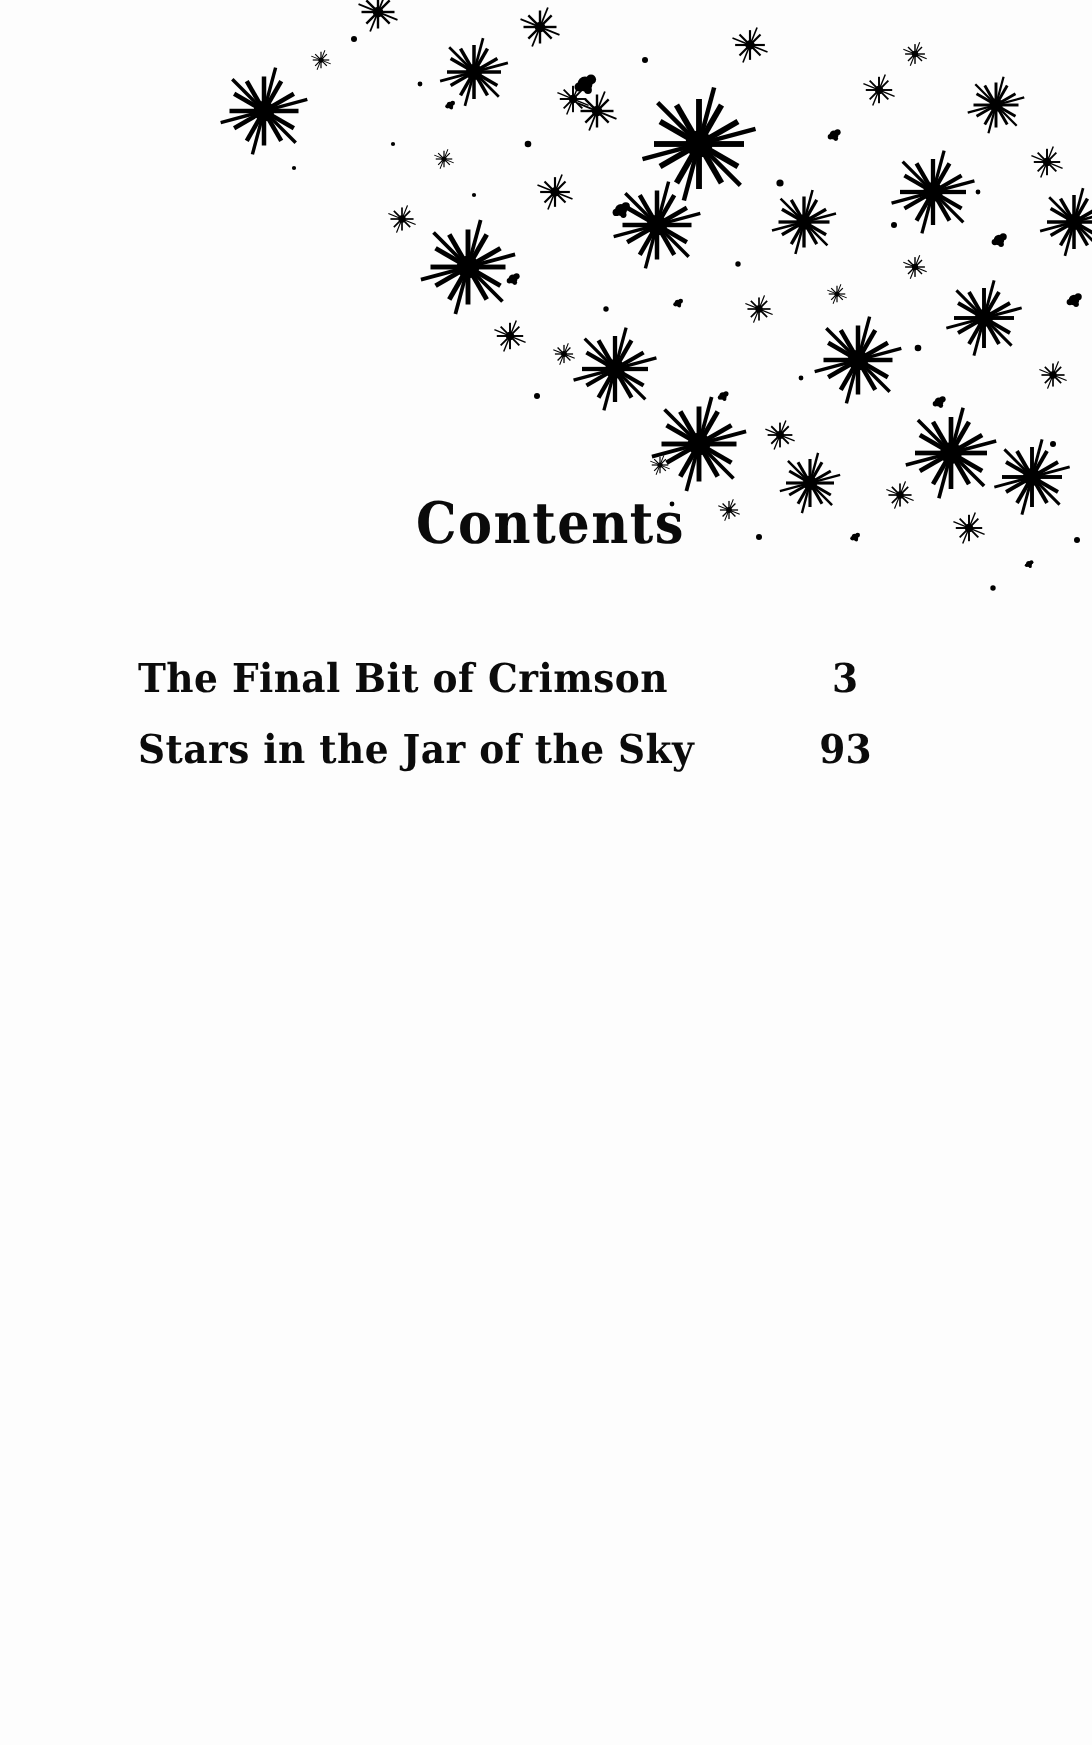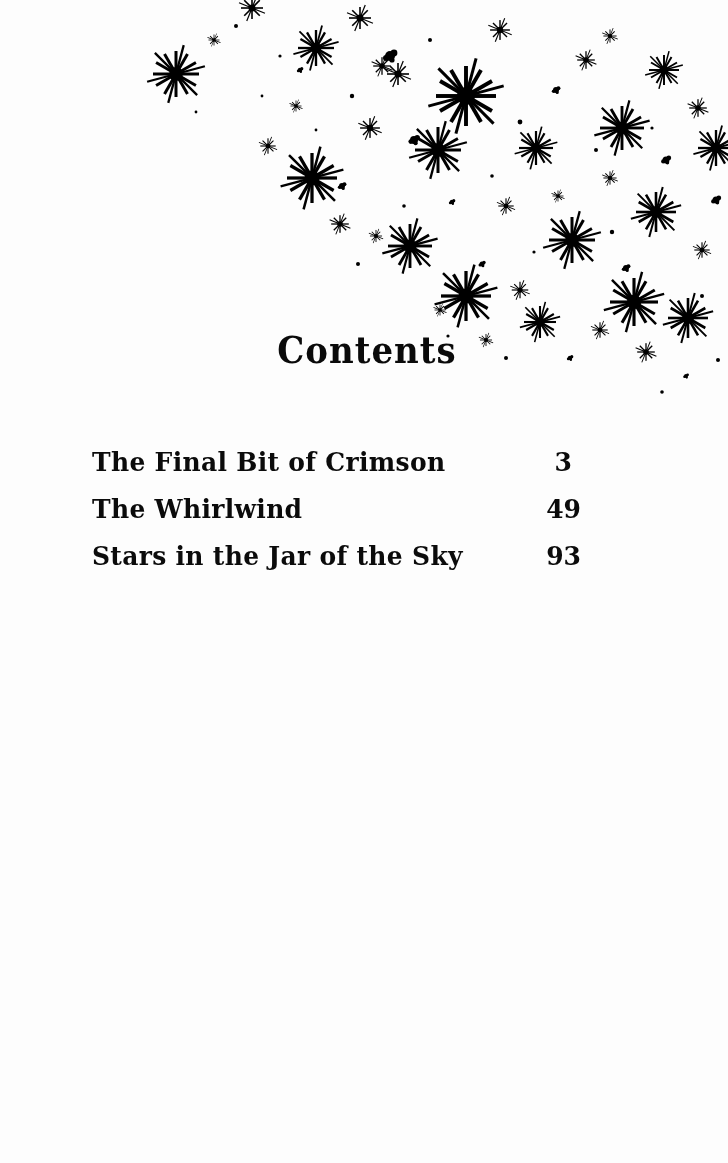--- a/index.html
+++ b/index.html
@@ -56,21 +56,21 @@
 
   
   #toc {
     position: absolute;
     left: 92px;
     top: 430px;
     width: 492px;
   }
   .toc-row {
     display: flex;
-    align-items: flex-end;
+    align-items: center;
     justify-content: space-between;
     height: 47px;
     white-space: nowrap;
   }
   .toc-title {
     font-family: "DejaVu Serif", serif;
     font-weight: bold;
     font-size: 25px;
     letter-spacing: 0.3px;
     color: #0b0b0b;
@@ -215,24 +215,20 @@
     <span class="inner">Contents</span>
   </div>
 
   <div id="toc">
 
     <div class="toc-row">
       <span class="toc-title">The Final Bit of Crimson</span>
       <span class="toc-page">3</span>
     </div>
 
-    <div class="toc-row">
-      <span class="toc-title">The Whirlwind</span>
-      <span class="toc-page">49</span>
-    </div>
 
     <div class="toc-row">
       <span class="toc-title">Stars in the Jar of the Sky</span>
       <span class="toc-page">93</span>
     </div>
 
 
 
   </div>
 

